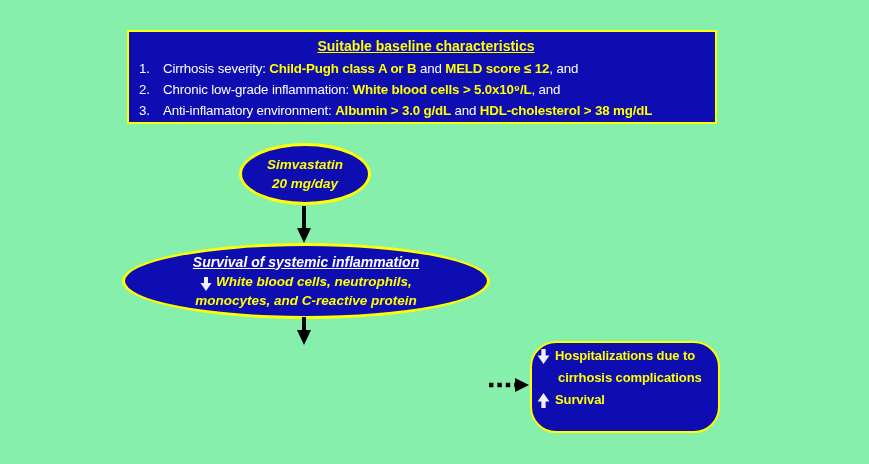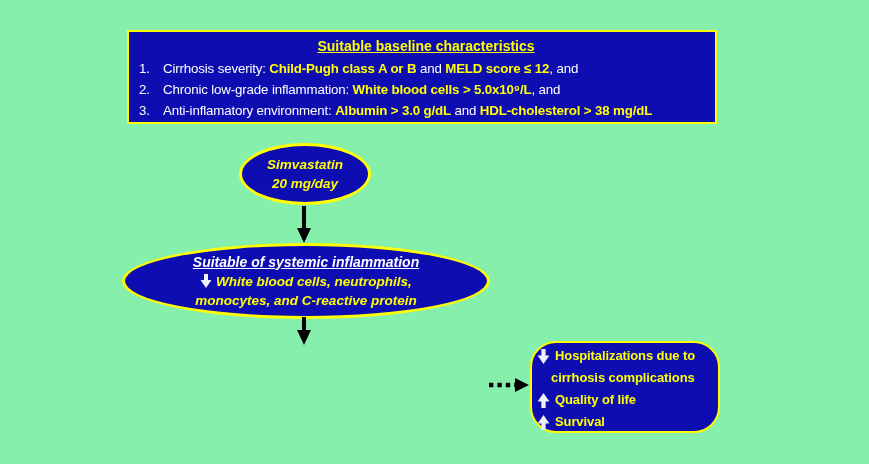--- a/index.html
+++ b/index.html
@@ -35,27 +35,27 @@
   .tb-item{display:flex;line-height:21px;font-size:13.3px;letter-spacing:-0.15px;white-space:nowrap;color:var(--body-text);}
   .tb-num{width:24px;flex:0 0 24px;color:var(--body-text);}
   .yl{color:var(--highlight-text);font-weight:bold;}
   .wh{color:var(--body-text);font-weight:normal;}
   
   #simva-ellipse{left:239px;top:143px;width:132px;height:62px;}
   #simva-ellipse .ln{font-size:13.5px;font-weight:bold;color:var(--highlight-text);line-height:19px;}
   #inflam-ellipse{left:122px;top:243px;width:368px;height:76px;}
   #severity-ellipse{left:122px;top:345px;width:365px;height:92px;}
   .ell-title{font-size:14px;font-weight:bold;color:var(--body-text);text-decoration:underline;line-height:19px;white-space:nowrap;}
-  .ell-line{font-size:13.5px;font-weight:bold;color:var(--highlight-text);line-height:19px;white-space:nowrap;display:flex;align-items:center;justify-content:center;gap:4px;}
+  .ell-line{font-size:13.5px;font-weight:bold;color:var(--highlight-text);line-height:19px;white-space:nowrap;display:flex;align-items:flex-end;justify-content:center;gap:4px;}
   .cp-line{font-size:13.5px;font-weight:bold;color:var(--body-text);line-height:18px;white-space:nowrap;}
   .cp-class{color:var(--highlight-text);font-weight:bold;}
   
   #outcomes-box{left:530px;top:341px;width:190px;height:92px;padding:2px 0 0 5px;border-radius:26px;}
   .ob-row{display:flex;align-items:center;gap:5px;line-height:22px;font-size:13px;font-weight:bold;color:var(--highlight-text);white-space:nowrap;letter-spacing:-0.1px;}
-  .ob-indent{margin-left:14px;}
+  .ob-indent{margin-left:21px;}
   
   .connector{position:absolute;color:var(--connector);}
   #v-arrow-1{left:295px;top:206px;}
   #v-arrow-2{left:295px;top:317px;}
   #dashed-arrow{left:488px;top:377px;}
   .blk-white{color:var(--block-arrow);}
   .blk-yellow{color:var(--highlight-text);}
   .icon{display:inline-block;vertical-align:middle;}
 </style>
 </head>
@@ -83,21 +83,21 @@
     <div class="ln">Simvastatin</div>
     <div class="ln">20 mg/day</div>
   </div>
 
   <svg class="connector" id="v-arrow-1" width="18" height="37" viewBox="0 0 18 37">
     <rect x="7" y="0" width="4" height="23" fill="currentColor"></rect>
     <polygon points="2,22 16,22 9,37" fill="currentColor"></polygon>
   </svg>
 
   <div class="ellipse" id="inflam-ellipse">
-    <div class="ell-title">Suitable of systemic inflammation</div>
+    <div class="ell-title">Survival of systemic inflammation</div>
     <div class="ell-line">
       <svg class="icon blk-white" width="12" height="14" viewBox="0 0 12 14">
           <polygon points="4,0 8,0 8,6 11.5,6 6,14 0.5,6 4,6" fill="currentColor"></polygon>
         </svg>
       <span>White blood cells, neutrophils,</span>
     </div>
     <div class="ell-line">monocytes, and C-reactive protein</div>
   </div>
 
   <svg class="connector" id="v-arrow-2" width="18" height="28" viewBox="0 0 18 28">
@@ -116,23 +116,17 @@
       <svg class="icon blk-white" width="13" height="15" viewBox="0 0 12 14">
           <polygon points="4,0 8,0 8,6 11.5,6 6,14 0.5,6 4,6" fill="currentColor"></polygon>
         </svg>
       <span>Hospitalizations due to</span>
     </div>
     <div class="ob-row ob-indent">cirrhosis complications</div>
     <div class="ob-row">
       <svg class="icon blk-white" width="13" height="15" viewBox="0 0 12 14">
           <polygon points="6,0 11.5,8 8,8 8,14 4,14 4,8 0.5,8" fill="currentColor"></polygon>
         </svg>
-      <span>Quality of life</span>
-    </div>
-    <div class="ob-row">
-      <svg class="icon blk-white" width="13" height="15" viewBox="0 0 12 14">
-          <polygon points="6,0 11.5,8 8,8 8,14 4,14 4,8 0.5,8" fill="currentColor"></polygon>
-        </svg>
       <span>Survival</span>
     </div>
   </div>
 
 </div>
 
 </body></html>

